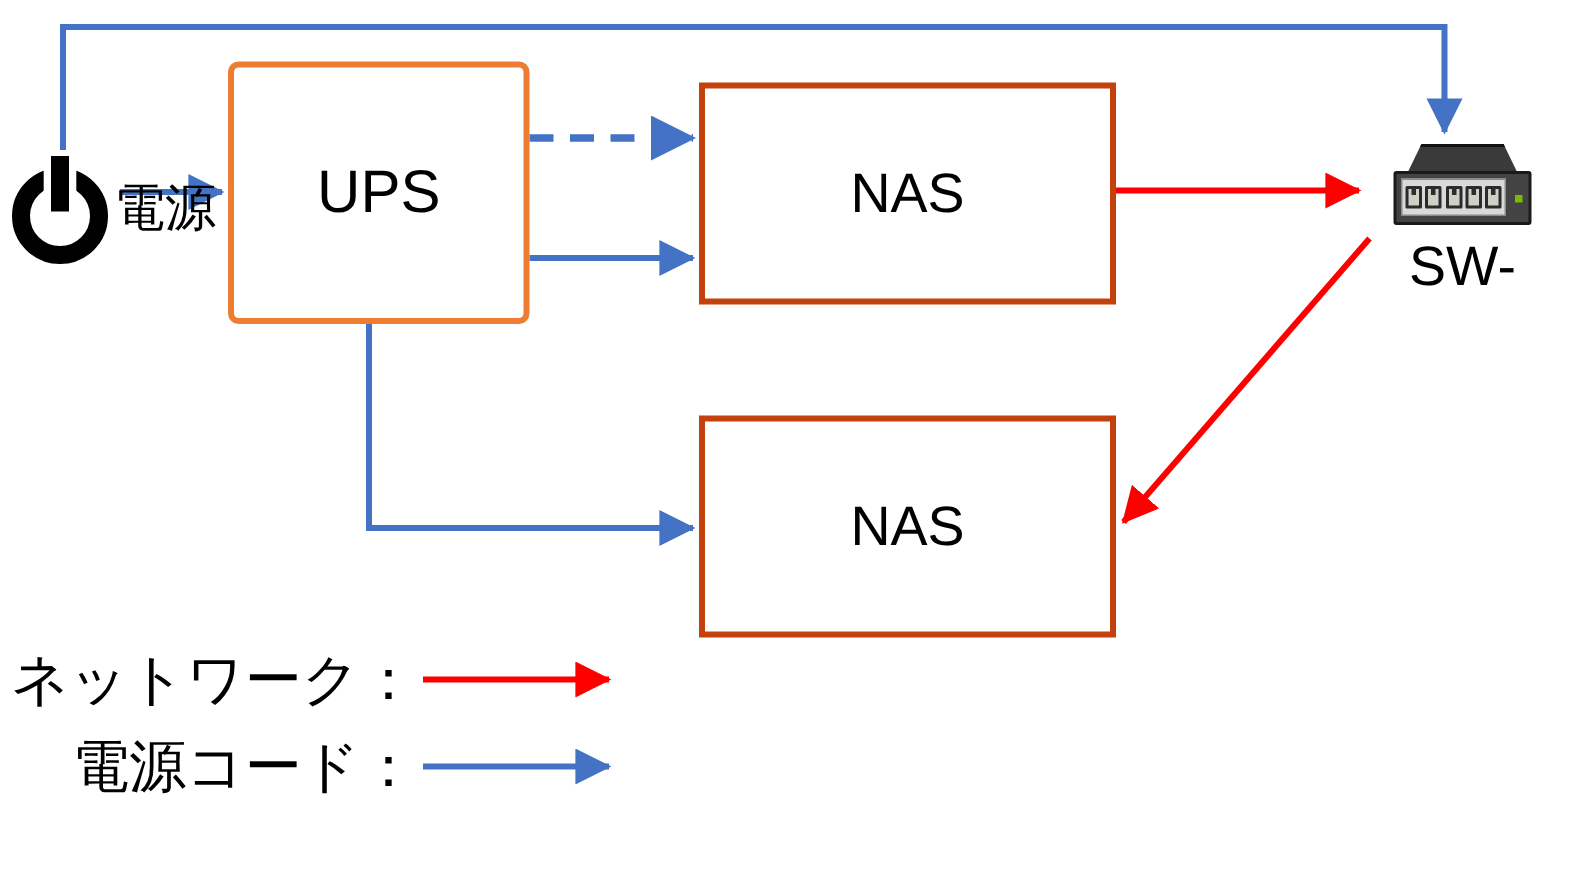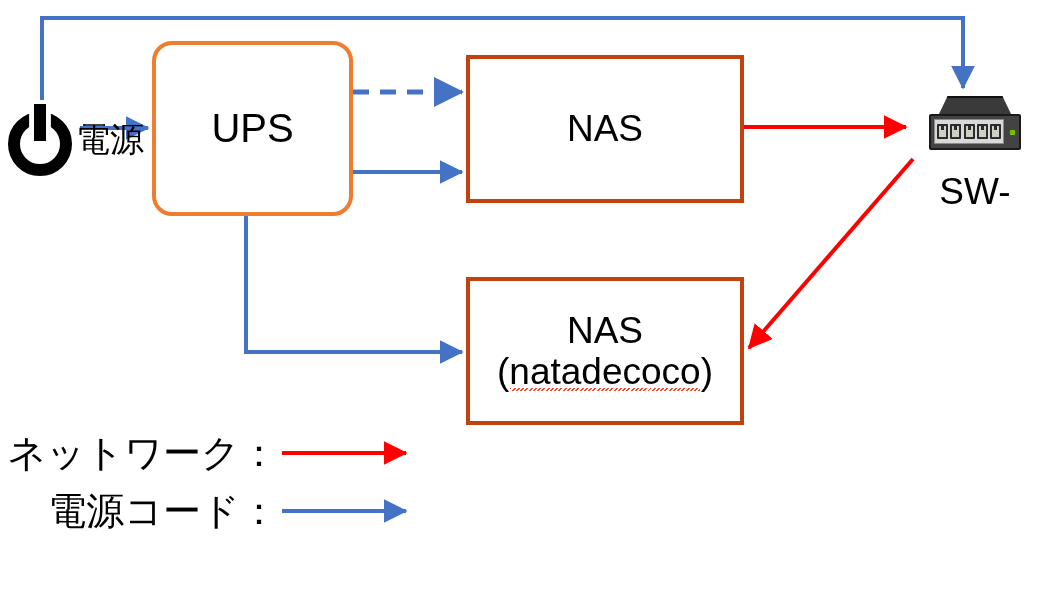--- a/index.html
+++ b/index.html
@@ -54,21 +54,21 @@
     top: 277px;
     width: 278px;
     height: 148px;
   }
   #ups-box {
     left: 152px;
     top: 41px;
     width: 201px;
     height: 175px;
     border: 4px solid #ED7D31;
-    border-radius: 20px;
+    border-radius: 7px;
     font-size: 40px;
   }
   .nas-line2 {
     position: relative;
     display: inline-block;
   }
   .spellcheck-underline::after {
     content: "";
     position: absolute;
     left: 6%;
@@ -197,21 +197,21 @@
     top: 34px;
     width: 5px;
     height: 5px;
     background: #7aba00;
   }
   #switch-label {
     font-size: 37px;
     line-height: 1.1;
     color: #000000;
     text-align: center;
-    margin-top: 16px;
+    margin-top: 2px;
     width: 150px;
   }
 
   
   #legend {
     position: absolute;
     left: 0px;
     top: 424px;
     width: 420px;
   }
@@ -275,21 +275,20 @@
   <div id="ups-box" class="node-box">
     <span>UPS</span>
   </div>
 
   <div id="nas-tapioca" class="node-box nas-box">
     <span>NAS</span>
   </div>
 
   <div id="nas-natadecoco" class="node-box nas-box">
     <span>NAS</span>
-    <span class="nas-line2 spellcheck-underline">(natadecoco)</span>
   </div>
 
   <div id="switch-node">
     <div id="switch-icon">
       <div class="sw-top"></div>
       <div class="sw-body"></div>
       <div class="sw-panel">
         <span class="port"></span>
         <span class="port"></span>
         <span class="port"></span>

